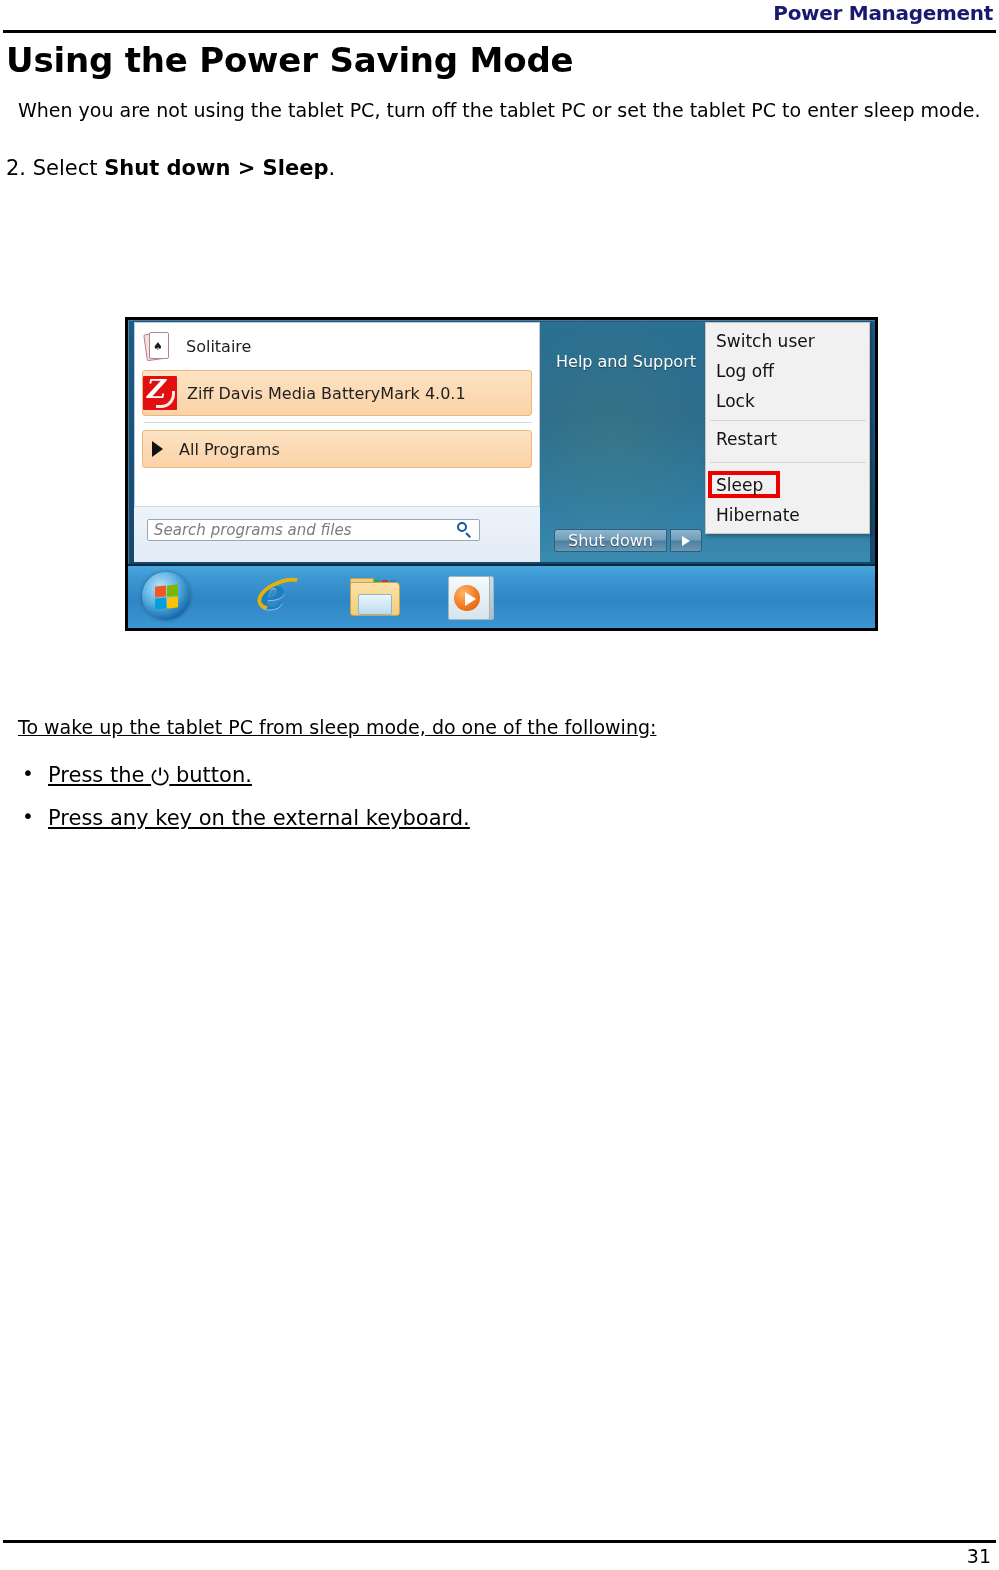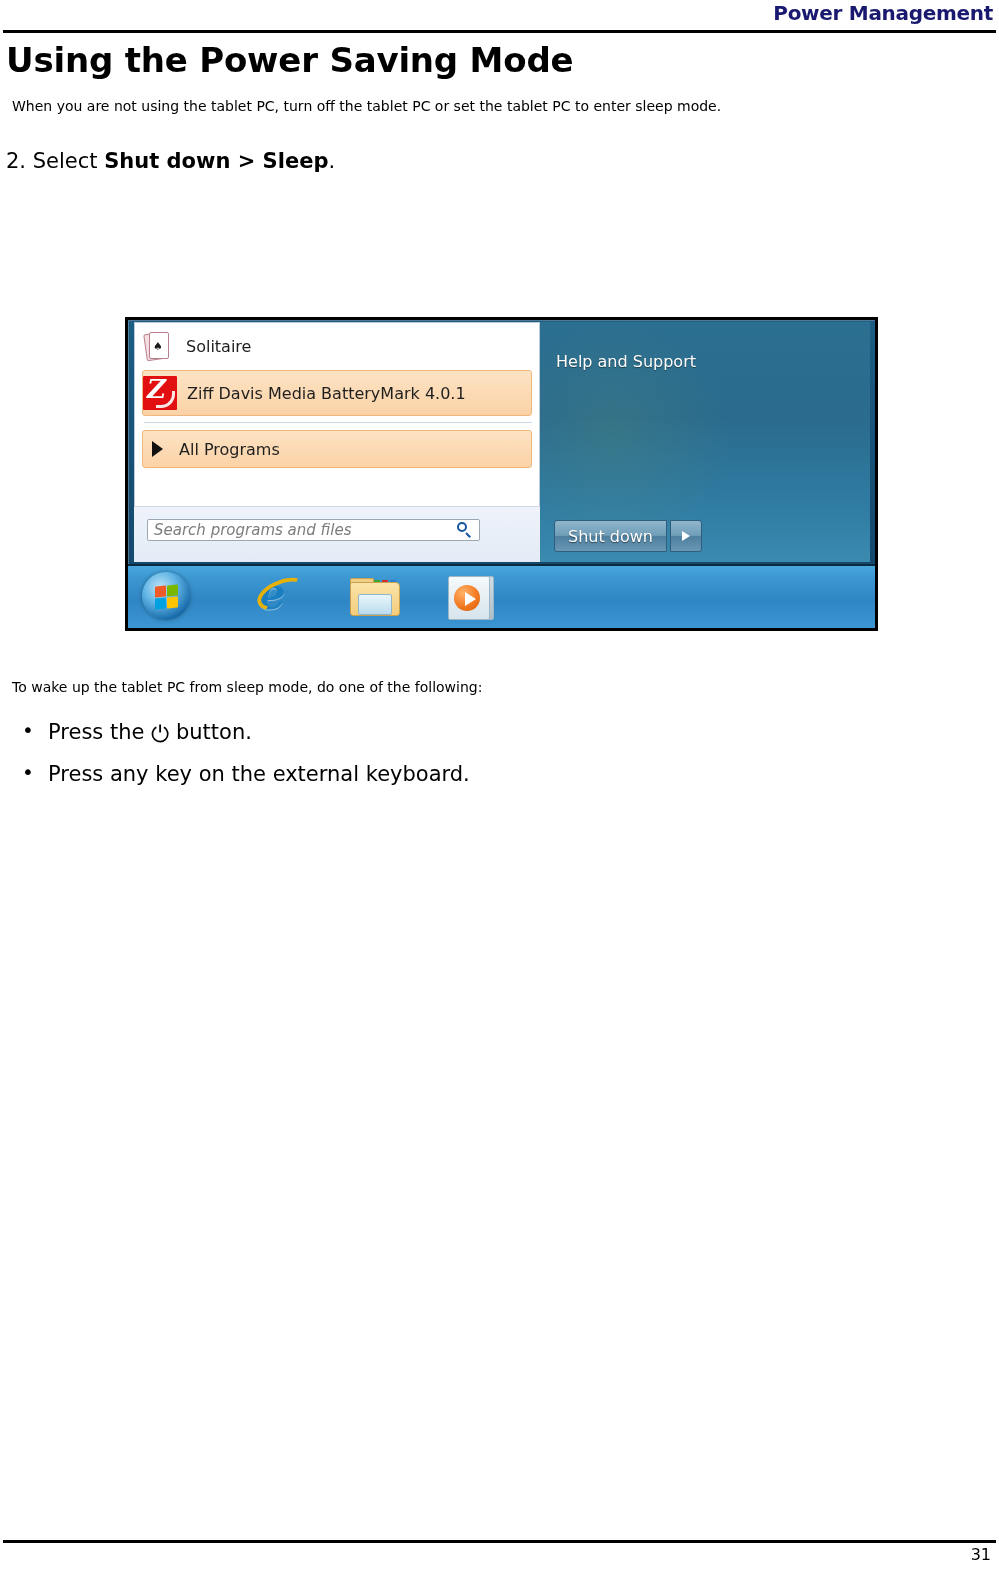--- a/index.html
+++ b/index.html
@@ -43,41 +43,41 @@
     position: absolute;
     left: 3px; right: 3px;
     top: 1540px;
     height: 3px;
     background: #000000;
   }
   .footer-page {
     position: absolute;
     right: 8px;
     top: 1545px;
-    font-size: 16px;
+    font-size: 19px;
     color: #000000;
   }
 
   
   .content {
     position: absolute;
     left: 6px;
     top: 42px;
     width: 980px;
   }
   h1.section-heading {
     margin: 0 0 18px 0;
     font-size: 34px;
     font-weight: bold;
     letter-spacing: -0.2px;
     line-height: 1.1;
   }
   p.para {
-    margin: 0 0 0 6px;
-    font-size: 14px;
+    margin: 0 0 0 12px;
+    font-size: 19px;
     line-height: 1.42;
   }
   .spacer-line { height: 30px; }
   .step-line {
     font-size: 21px;
     line-height: 1.42;
   }
   .bold { font-weight: bold; }
 
   
@@ -280,21 +280,21 @@
     white-space: nowrap;
     margin-top: 16px;
   }
   
   .shutdown-row {
     position: absolute;
     left: 14px;
     bottom: 10px;
     display: flex;
     align-items: stretch;
-    height: 32px;
+    height: 23px;
   }
   .shutdown-btn {
     width: 113px;
     background: linear-gradient(180deg,#8fb6cc 0%, #6f9db8 48%, #4e7f9e 52%, #6998b4 100%);
     border: 1px solid #2e5e7c;
     border-radius: 3px 0 0 3px;
     display: flex;
     align-items: center;
     justify-content: center;
     font-size: 16px;
@@ -481,22 +481,23 @@
     width: 0; height: 0;
     border-left: 11px solid #ffffff;
     border-top: 7px solid transparent;
     border-bottom: 7px solid transparent;
   }
 
   
   .after {
     position: absolute;
     left: 6px;
-    top: 678px;
+    top: 714px;
     width: 980px;
+    text-decoration: underline;
   }
   .bullets {
     margin: 18px 0 0 0;
     padding: 0;
     list-style: none;
   }
   .bullets li {
     font-size: 21px;
     line-height: 1.55;
     margin-bottom: 10px;
@@ -587,20 +588,31 @@
         <div class="sm-right-item" style="top:14px;">Help and Support</div>
 
         <div class="shutdown-row">
           <div class="shutdown-btn">Shut down</div>
           <div class="shutdown-arrow">
             <span class="tri"></span>
           </div>
         </div>
       </div>
 
+      <div class="ctxmenu">
+        <div class="ctx-item" style="top:8px;">Switch user</div>
+        <div class="ctx-item" style="top:38px;">Log off</div>
+        <div class="ctx-item" style="top:68px;">Lock</div>
+        <div class="ctx-sep" style="top:97px;"></div>
+        <div class="ctx-item" style="top:106px;">Restart</div>
+        <div class="ctx-sep" style="top:139px;"></div>
+        <div class="ctx-highlight" style="top:148px;"></div>
+        <div class="ctx-item" style="top:152px;">Sleep</div>
+        <div class="ctx-item" style="top:182px;">Hibernate</div>
+      </div>
     </div>
 
     <div class="taskbar">
       <div class="tb-orb">
         <span class="q q1"></span>
           <span class="q q2"></span>
           <span class="q q3"></span>
           <span class="q q4"></span>
       </div>
       <div class="tb-ie">

